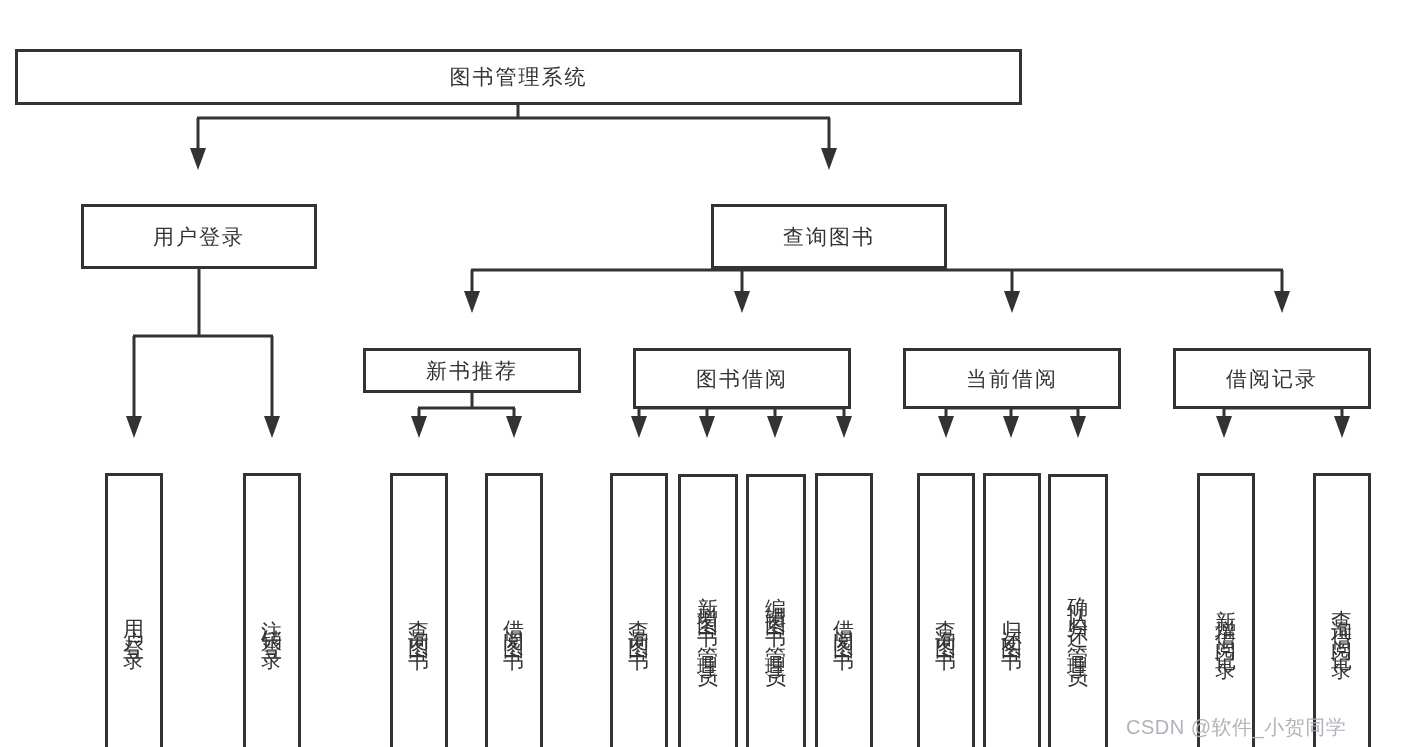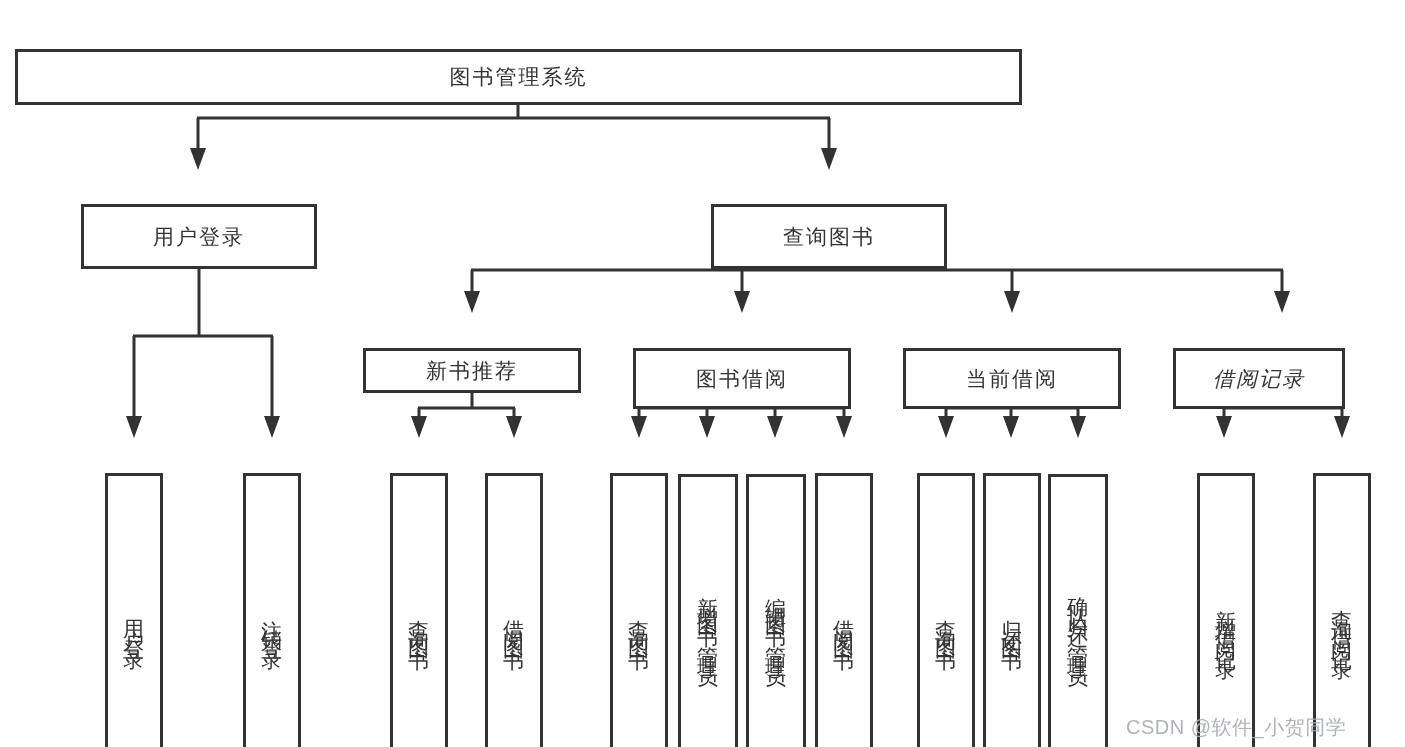--- a/index.html
+++ b/index.html
@@ -106,21 +106,21 @@
 
   <div class="box" style="left:363px; top:312px; width:218px; height:45px;">
     <span class="hlabel">新书推荐</span>
   </div>
   <div class="box" style="left:633px; top:312px; width:218px; height:61px;">
     <span class="hlabel">图书借阅</span>
   </div>
   <div class="box" style="left:903px; top:312px; width:218px; height:61px;">
     <span class="hlabel">当前借阅</span>
   </div>
-  <div class="box" style="left:1173px; top:312px; width:172px; height:61px;font-style:italic;">
+  <div class="box" style="left:1173px; top:312px; width:198px; height:61px;">
     <span class="hlabel">借阅记录</span>
   </div>
 
   <div class="box" style="left:105px; top:437px; width:58px; height:300px;">
     <span class="vlabel">用户登录</span>
   </div>
   <div class="box" style="left:243px; top:437px; width:58px; height:300px;">
     <span class="vlabel">注销登录</span>
   </div>
 

